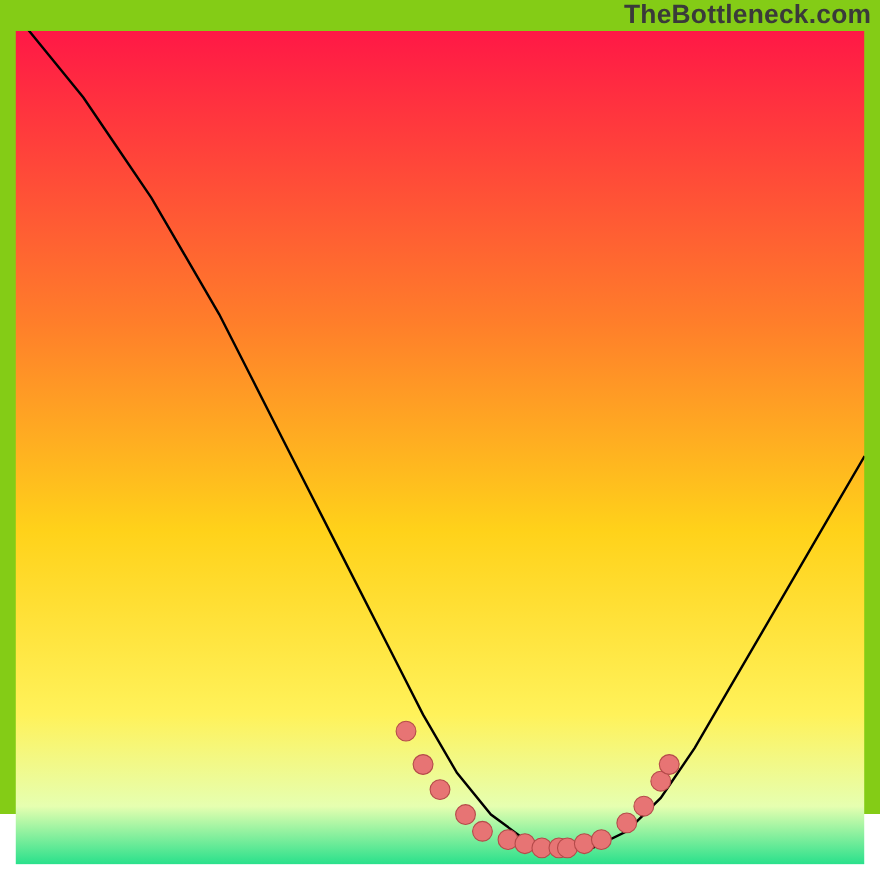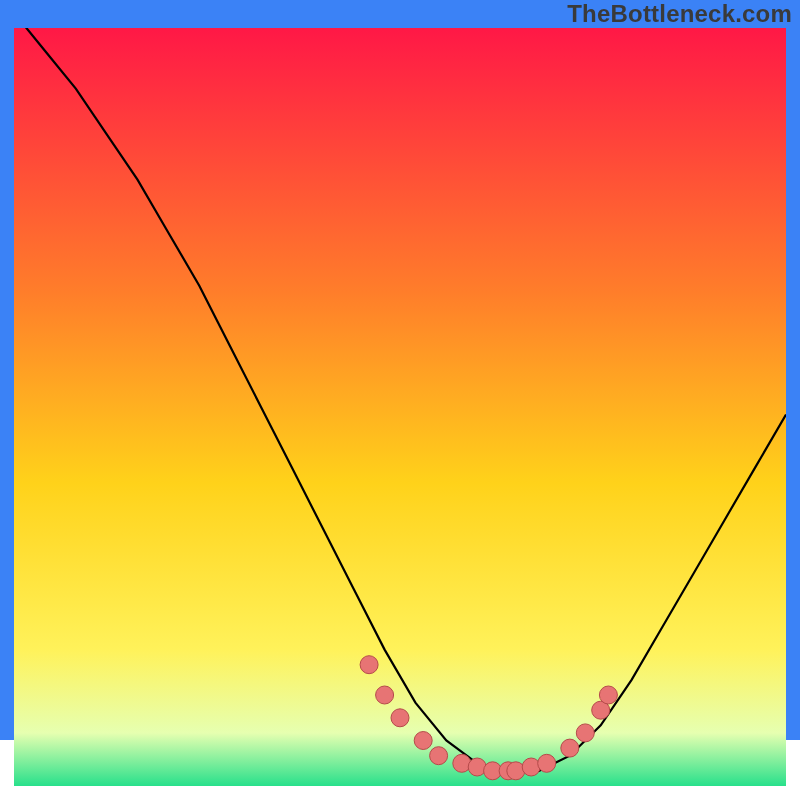--- a/index.html
+++ b/index.html
@@ -7,21 +7,21 @@
     padding: 0;
     width: 800px;
     height: 800px;
     background: #ffffff;
     font-family: Arial, Helvetica, sans-serif;
   }
   .outer {
     position: relative;
     width: 800px;
     height: 740px;
-    background: #3b82f6;
+    background: #84cc16;
   }
   .watermark {
     position: absolute;
     top: 0;
     right: 8px;
     height: 28px;
     line-height: 28px;
     color: #3a3a3a;
     font-size: 24px;
     font-weight: 600;

